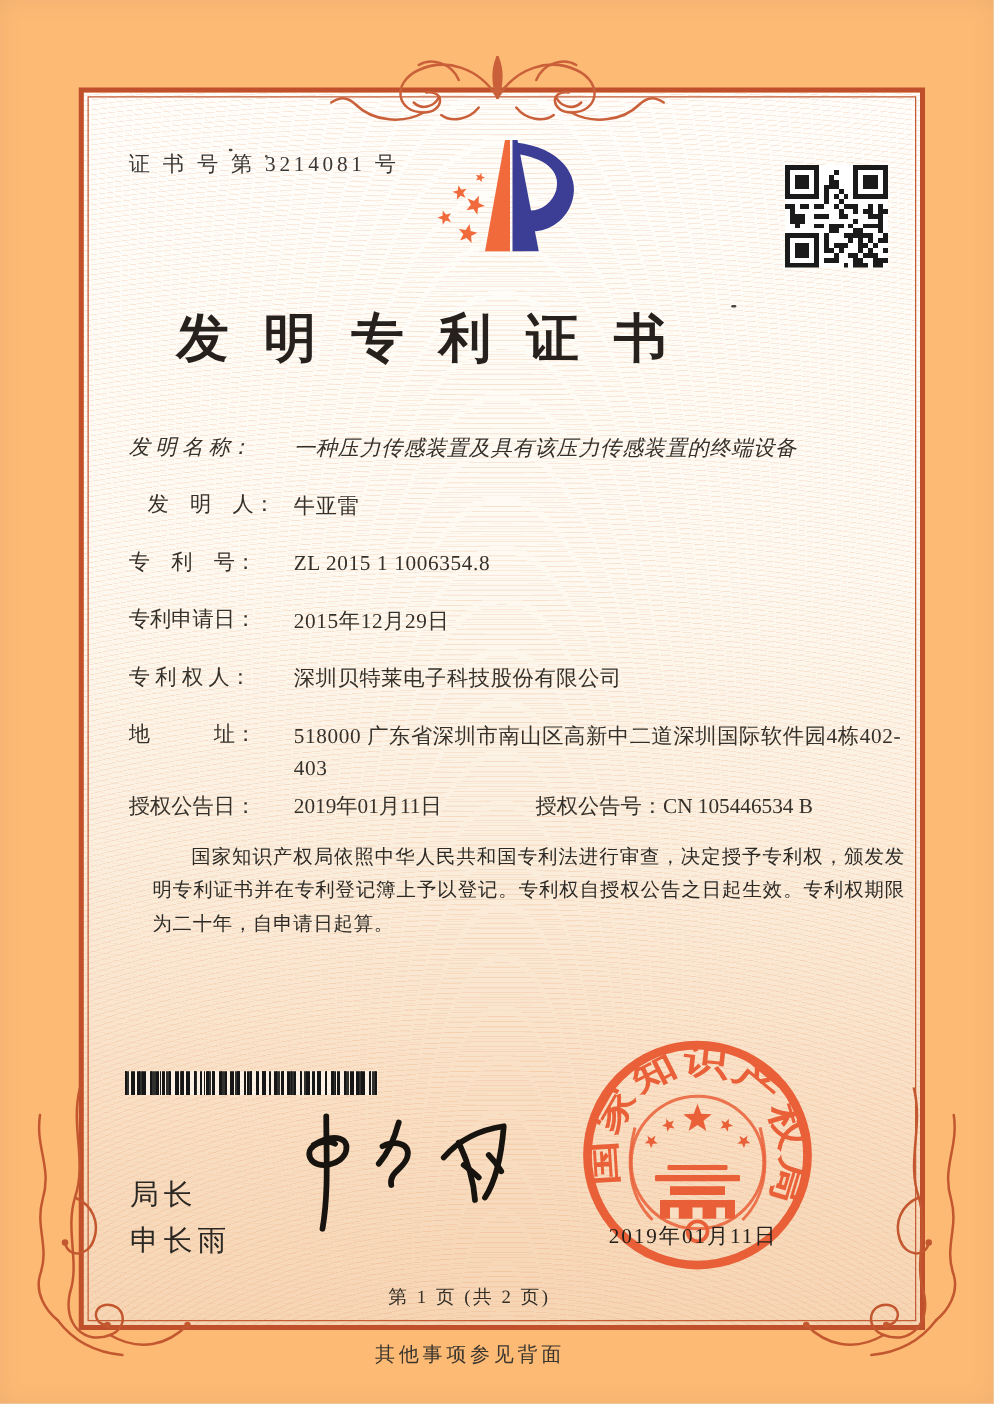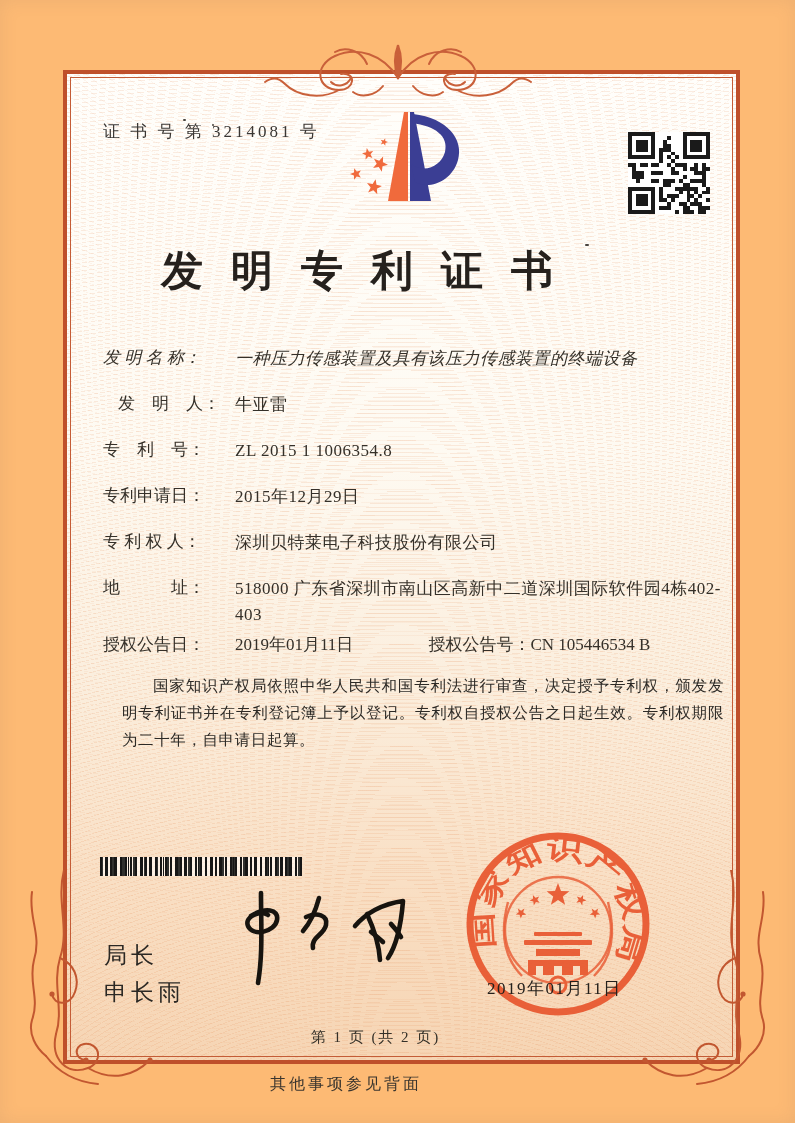--- a/index.html
+++ b/index.html
@@ -24,42 +24,42 @@
       linear-gradient(180deg,#fffefb 0%,#fefaf2 38%,#fbeedd 62%,#f9dfc4 82%,#f6d5b4 100%);
   }
   .frame-inner{
     position:absolute;inset:3px;border:1.5px solid #c45c36;pointer-events:none;
   }
   .abs{position:absolute;}
   .cert-no{left:103px;top:120px;font-size:17px;letter-spacing:3px;color:#3a3633;white-space:pre;}
   .title{
     left:63px;top:243px;width:548px;text-align:center;
     font-size:42px;font-weight:600;color:#26211d;
-    letter-spacing:28px;text-indent:28px;white-space:nowrap;margin-left:20px;
+    letter-spacing:28px;text-indent:28px;white-space:nowrap;
   }
   .fields{left:103px;top:346px;width:610px;font-size:17px;color:#353029;}
   .f-row{position:absolute;left:0;white-space:nowrap;}
   .f-label{display:inline-block;min-width:132px;white-space:pre;vertical-align:top;}
   .f-value{display:inline-block;max-width:500px;white-space:normal;vertical-align:top;line-height:26px;letter-spacing:.5px;}
   .grant-row{position:absolute;left:0;top:287px;white-space:nowrap;}
   .grant-pair2{margin-left:75px;}
   .paras{left:100px;top:672px;width:602px;font-size:15.5px;line-height:27px;color:#2d2a26;text-align:justify;margin-left:22px;}
   .paras p{margin:0;text-indent:2em;letter-spacing:.6px;}
   .barcode{
     left:100px;top:857px;width:202px;height:19px;
     background-color:rgba(255,255,255,.55);
     background-image:
       repeating-linear-gradient(90deg,#161616 0 2px,transparent 2px 5px),
       repeating-linear-gradient(90deg,#161616 0 1px,transparent 1px 7px),
       repeating-linear-gradient(90deg,#30302e 0 3px,transparent 3px 11px);
   }
   .officer{left:104px;top:937px;font-size:23px;line-height:37px;color:#2b2824;letter-spacing:4px;}
   .seal-date{left:487px;top:977px;font-size:17px;letter-spacing:1.5px;color:#24201c;}
   .page-indicator{left:63px;top:1028px;width:625px;text-align:center;font-size:15px;letter-spacing:2px;color:#343028;}
-  .back-note{left:0;top:1074px;width:692px;text-align:center;font-size:16px;letter-spacing:3px;color:#3a352e;}
+  .back-note{left:0;top:1074px;width:692px;text-align:center;font-size:16px;letter-spacing:3px;color:#3a352e;padding-left:30px;}
   .speck{position:absolute;background:#4a453f;border-radius:1px;}
   svg{display:block;}
 </style>
 </head>
 <body>
 
 <div class="page">
 
   <div class="frame">
     <div class="frame-inner"></div>

